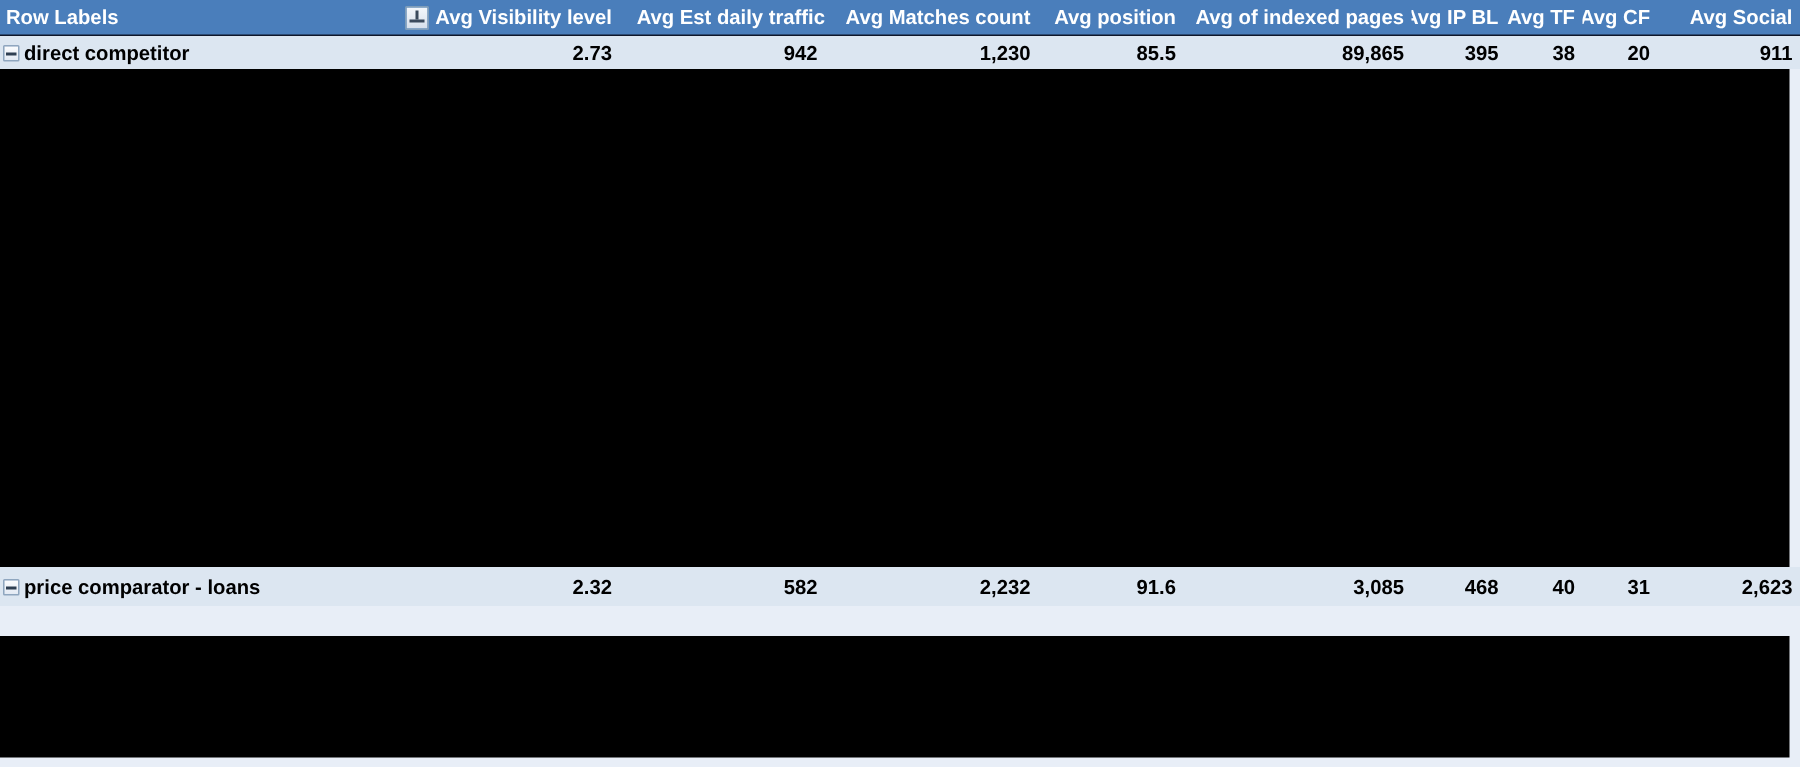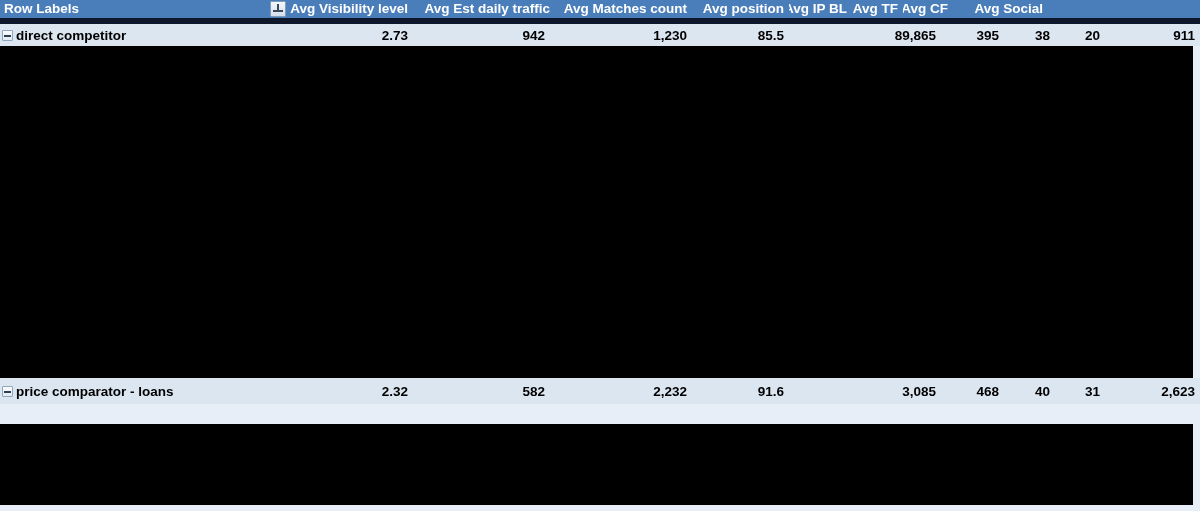--- a/index.html
+++ b/index.html
@@ -22,21 +22,21 @@
   .pivot-header {
     position: absolute;
     left: 0;
     top: 0;
     width: 1200px;
     height: 24px;
     background: #4a7ebb;
     display: flex;
     align-items: center;
     box-sizing: border-box;
-    border-bottom: 6px solid #0f172a;
+    border-bottom: 1px solid #0f172a;
   }
   .hcell {
     color: #ffffff;
     font-size: 13.5px;
     font-weight: bold;
     line-height: 24px;
     white-space: nowrap;
     overflow: hidden;
     box-sizing: border-box;
     display: flex;
@@ -162,20 +162,23 @@
     </div>
 
     <div class="hcell right" style="width:137px">
       <span class="htext">Avg Matches count</span>
     </div>
 
     <div class="hcell right" style="width:97px">
       <span class="htext">Avg position</span>
     </div>
 
+    <div class="hcell right" style="width:152px">
+      <span class="htext">Avg of indexed pages</span>
+    </div>
 
     <div class="hcell right" style="width:63px">
       <span class="htext">Avg IP BL</span>
     </div>
 
     <div class="hcell right" style="width:51px">
       <span class="htext">Avg TF</span>
     </div>
 
     <div class="hcell right" style="width:50px">

